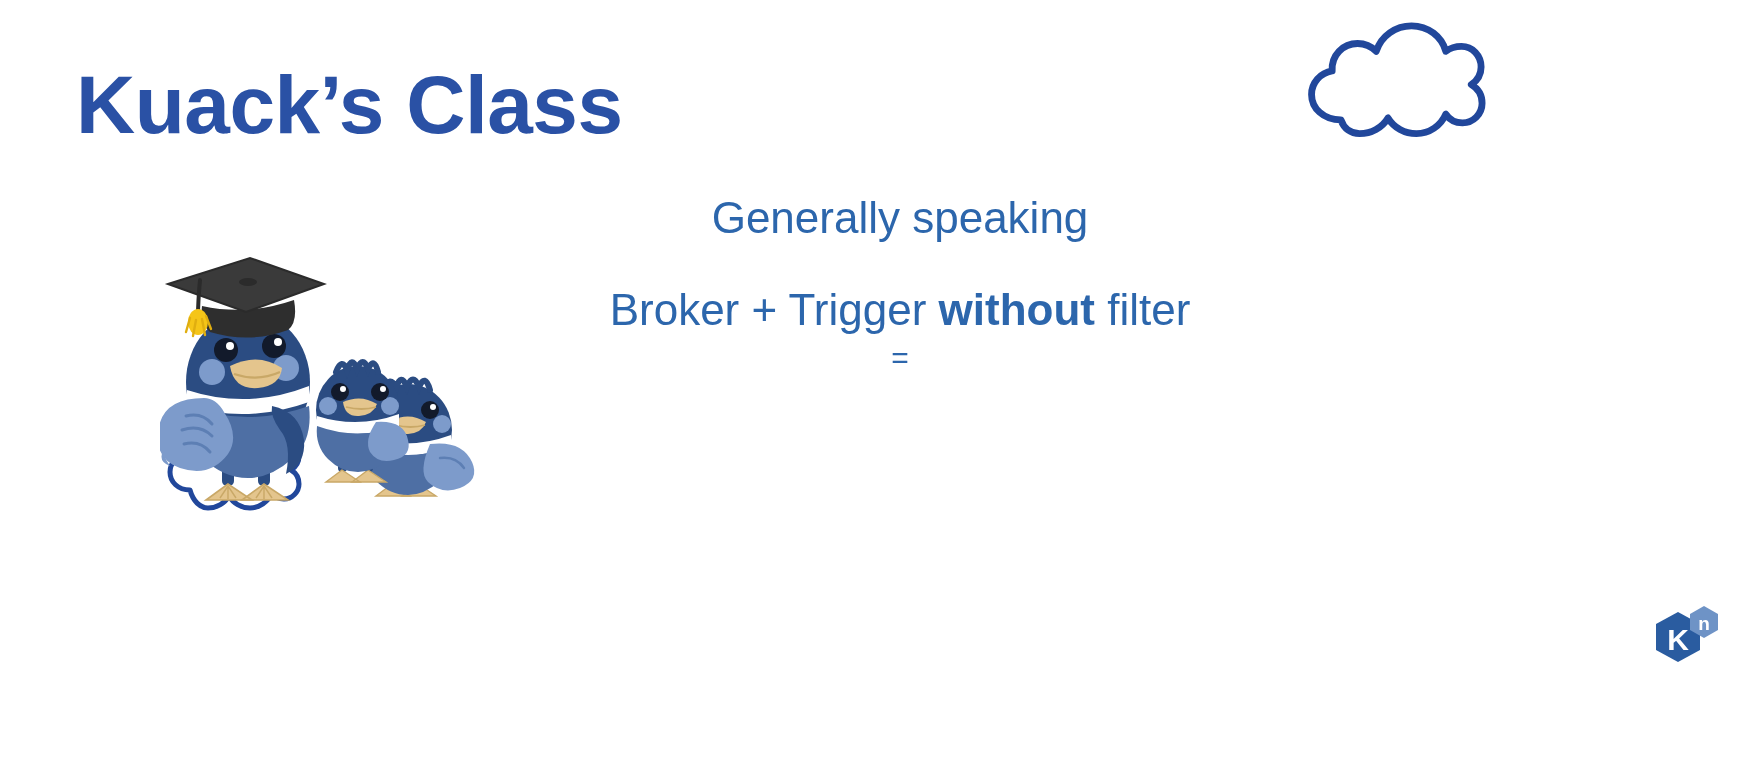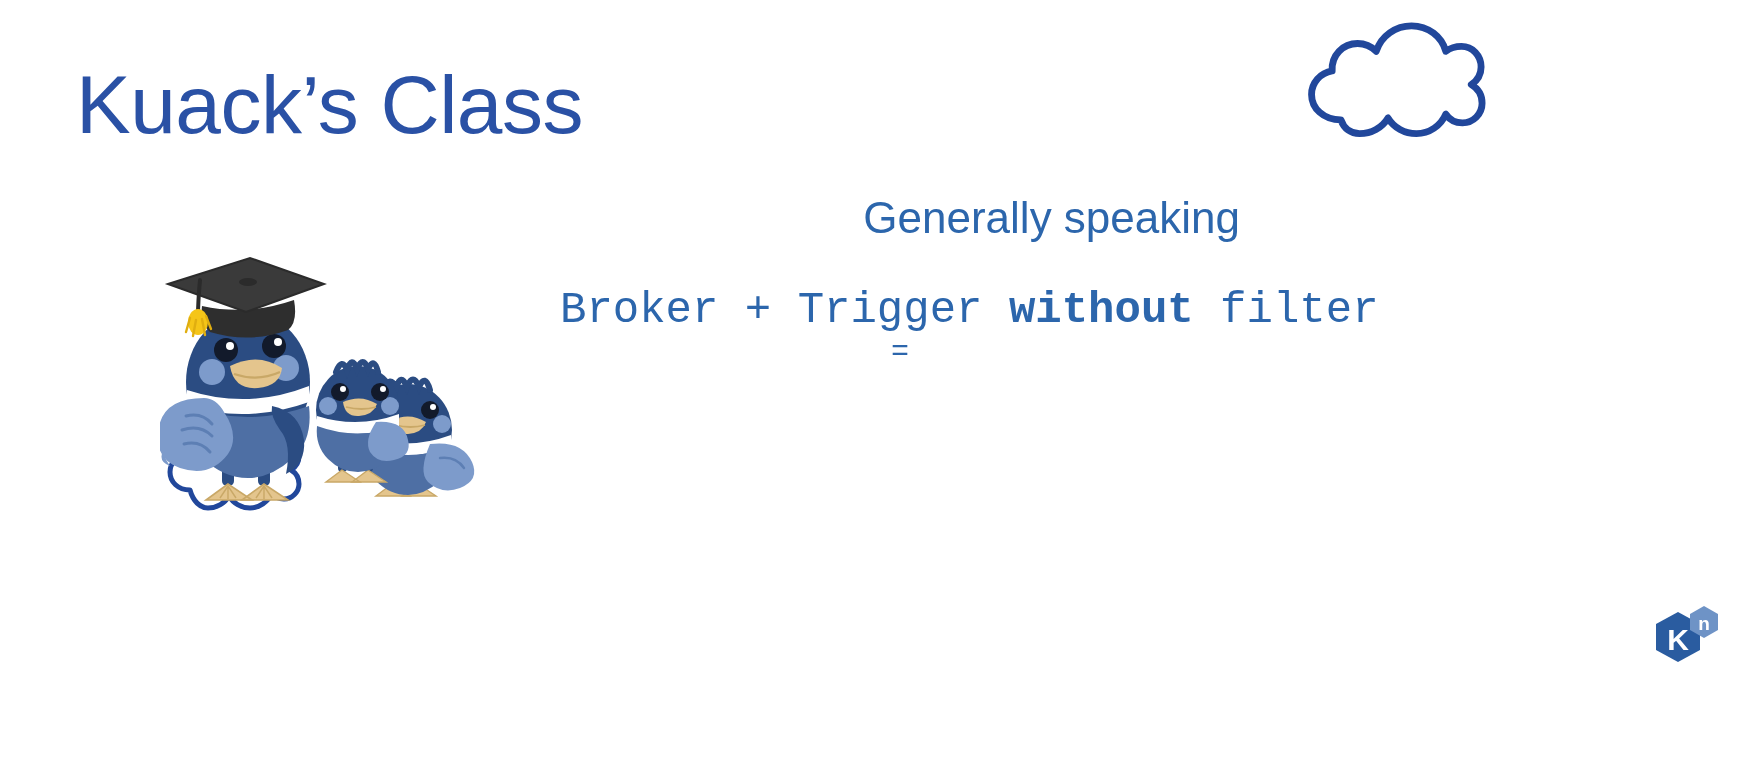--- a/index.html
+++ b/index.html
@@ -10,21 +10,21 @@
     position:relative; overflow:hidden;
     background:#ffffff;
   }
   .slide { position:absolute; inset:0; background:#ffffff; }
 
   
   .title {
     position:absolute;
     left:76px; top:62px;
     font-size:82px;
-    font-weight:400;
+    font-weight:700;
     letter-spacing:-0.5px;
     color:#2A51A5;
     line-height:1.05;
     white-space:nowrap;
   }
 
   
   .cloud-top {
     position:absolute;
     left:1300px; top:22px;
@@ -46,22 +46,22 @@
     text-align:center;
     color:#2C66AC;
   }
   .line {
     font-size:44px;
     font-weight:400;
     line-height:1.05;
     color:#2C66AC;
     white-space:nowrap;
   }
-  .line-1 { margin-bottom:46px;text-align:right; }
-  .line-2 { margin-bottom:2px;font-family:Liberation Mono, monospace; }
+  .line-1 { margin-bottom:46px; }
+  .line-2 { margin-bottom:10px; }
   .line-2 b { font-weight:700; color:#2C66AC; }
   .line-eq {
     font-size:30px;
     font-weight:400;
     line-height:1;
     margin-bottom:18px;
     color:#2C66AC;
   }
   .line-4 { }
 

